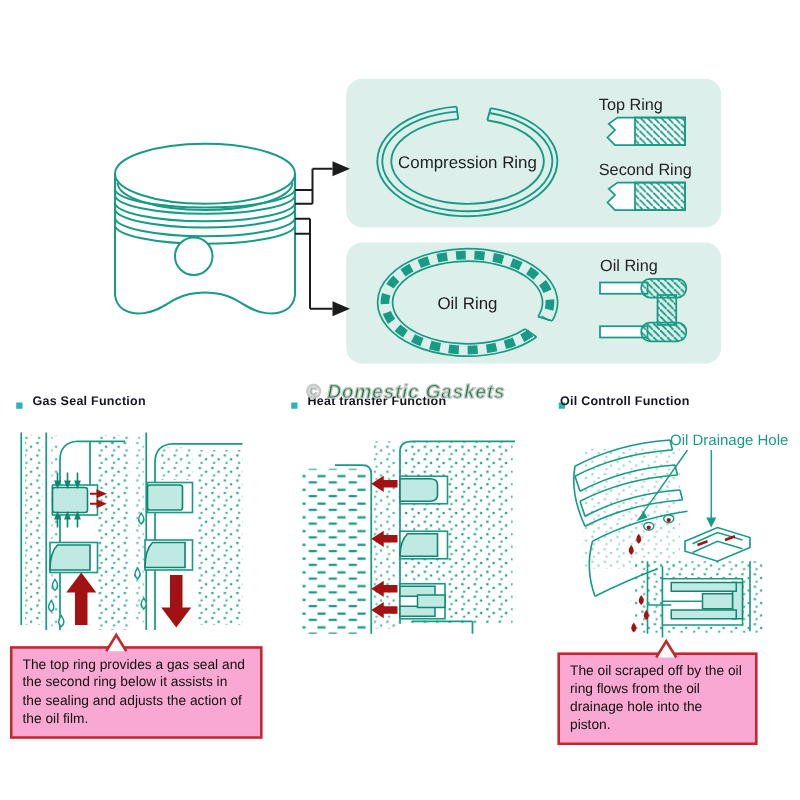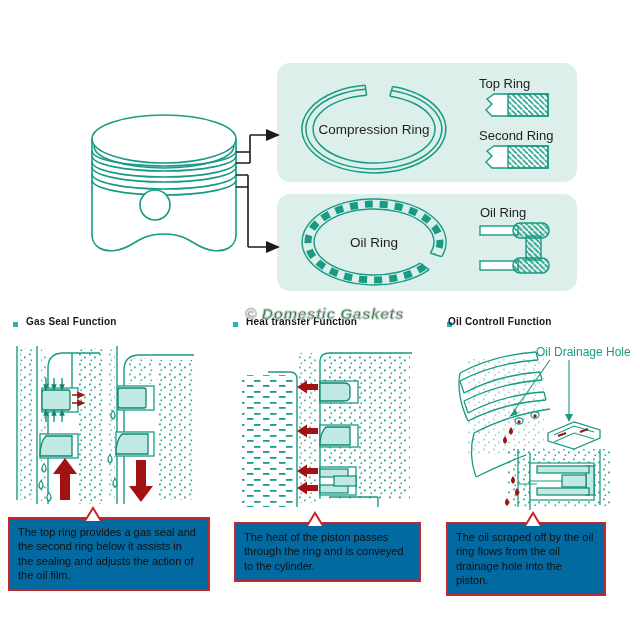--- a/index.html
+++ b/index.html
@@ -2,21 +2,21 @@
 <html><head>
 <meta charset="utf-8">
 <style>
   html,body{margin:0;padding:0;background:#fff;}
   .canvas{position:relative;width:640px;height:640px;background:#fff;overflow:hidden;
           font-family:"Liberation Sans",sans-serif;}
   svg{position:absolute;overflow:visible;}
   svg text{font-family:"Liberation Sans",sans-serif;}
   .hdr-title{position:absolute;font-size:10px;font-weight:bold;color:#15151e;letter-spacing:.2px;white-space:nowrap;z-index:3;}
   .hdr-bullet{position:absolute;width:5px;height:5px;background:#29b3b7;z-index:3;}
-  .note{position:absolute;background:#0369a1;border:2px solid #c5262b;color:#101010;
+  .note{position:absolute;background:#f9a8d4;border:2px solid #c5262b;color:#101010;
         font-size:11px;line-height:1.3;padding:6px 8px 7px 8px;box-sizing:border-box;z-index:4;}
   .tail{position:absolute;top:-12px;width:18px;height:14px;}
   .watermark{position:absolute;left:245px;top:305px;font-size:15.5px;font-weight:bold;font-style:italic;
              color:#15803d;-webkit-text-stroke:1px #c9c9c9;text-shadow:0 0 1px #d4d4d4;
              white-space:nowrap;z-index:5;letter-spacing:.5px;}
 </style>
 </head>
 <body>
 
 <div class="canvas">
@@ -253,27 +253,20 @@
   </svg>
 
   <div class="note" style="left:8px;top:517px;width:202px;min-height:72px">
     <svg class="tail" style="left:74px" width="18" height="14" viewBox="0 0 18 14">
       <polygon points="1,14 9,1 17,14" fill="#ffffff"></polygon>
       <path d="M1,14 L9,1 L17,14" fill="none" stroke="#c5262b" stroke-width="2"></path>
     </svg>
     <span>The top ring provides a gas seal and the second ring below it assists in the sealing and adjusts the action of the oil film.</span>
   </div>
 
-  <div class="note" style="left:234px;top:522px;width:187px;min-height:58px">
-    <svg class="tail" style="left:70px" width="18" height="14" viewBox="0 0 18 14">
-      <polygon points="1,14 9,1 17,14" fill="#ffffff"></polygon>
-      <path d="M1,14 L9,1 L17,14" fill="none" stroke="#c5262b" stroke-width="2"></path>
-    </svg>
-    <span>The heat of the piston passes through the ring and is conveyed to the cylinder.</span>
-  </div>
 
   <div class="note" style="left:446px;top:522px;width:160px;min-height:58px">
     <svg class="tail" style="left:76px" width="18" height="14" viewBox="0 0 18 14">
       <polygon points="1,14 9,1 17,14" fill="#ffffff"></polygon>
       <path d="M1,14 L9,1 L17,14" fill="none" stroke="#c5262b" stroke-width="2"></path>
     </svg>
     <span>The oil scraped off by the oil ring flows from the oil drainage hole into the piston.</span>
   </div>
 
 </div>

